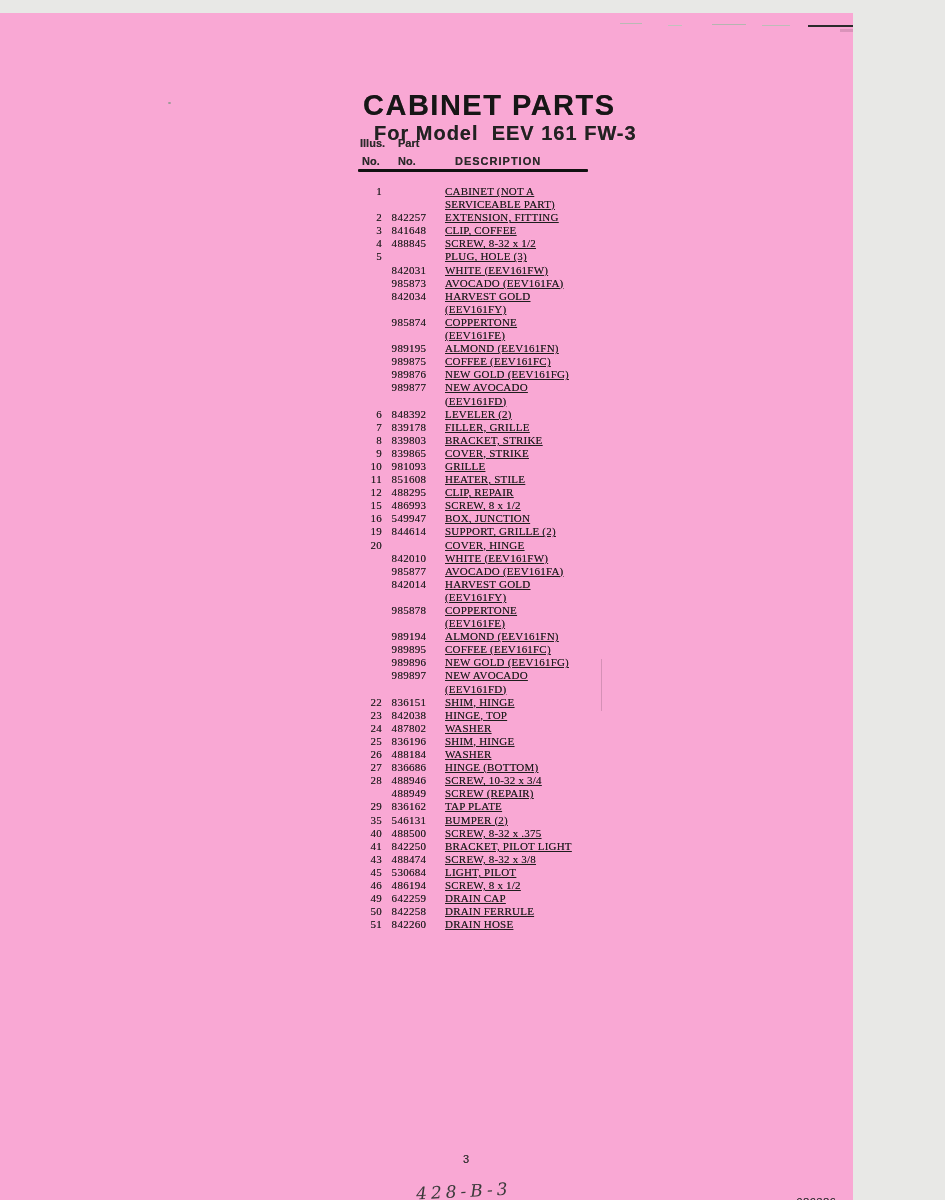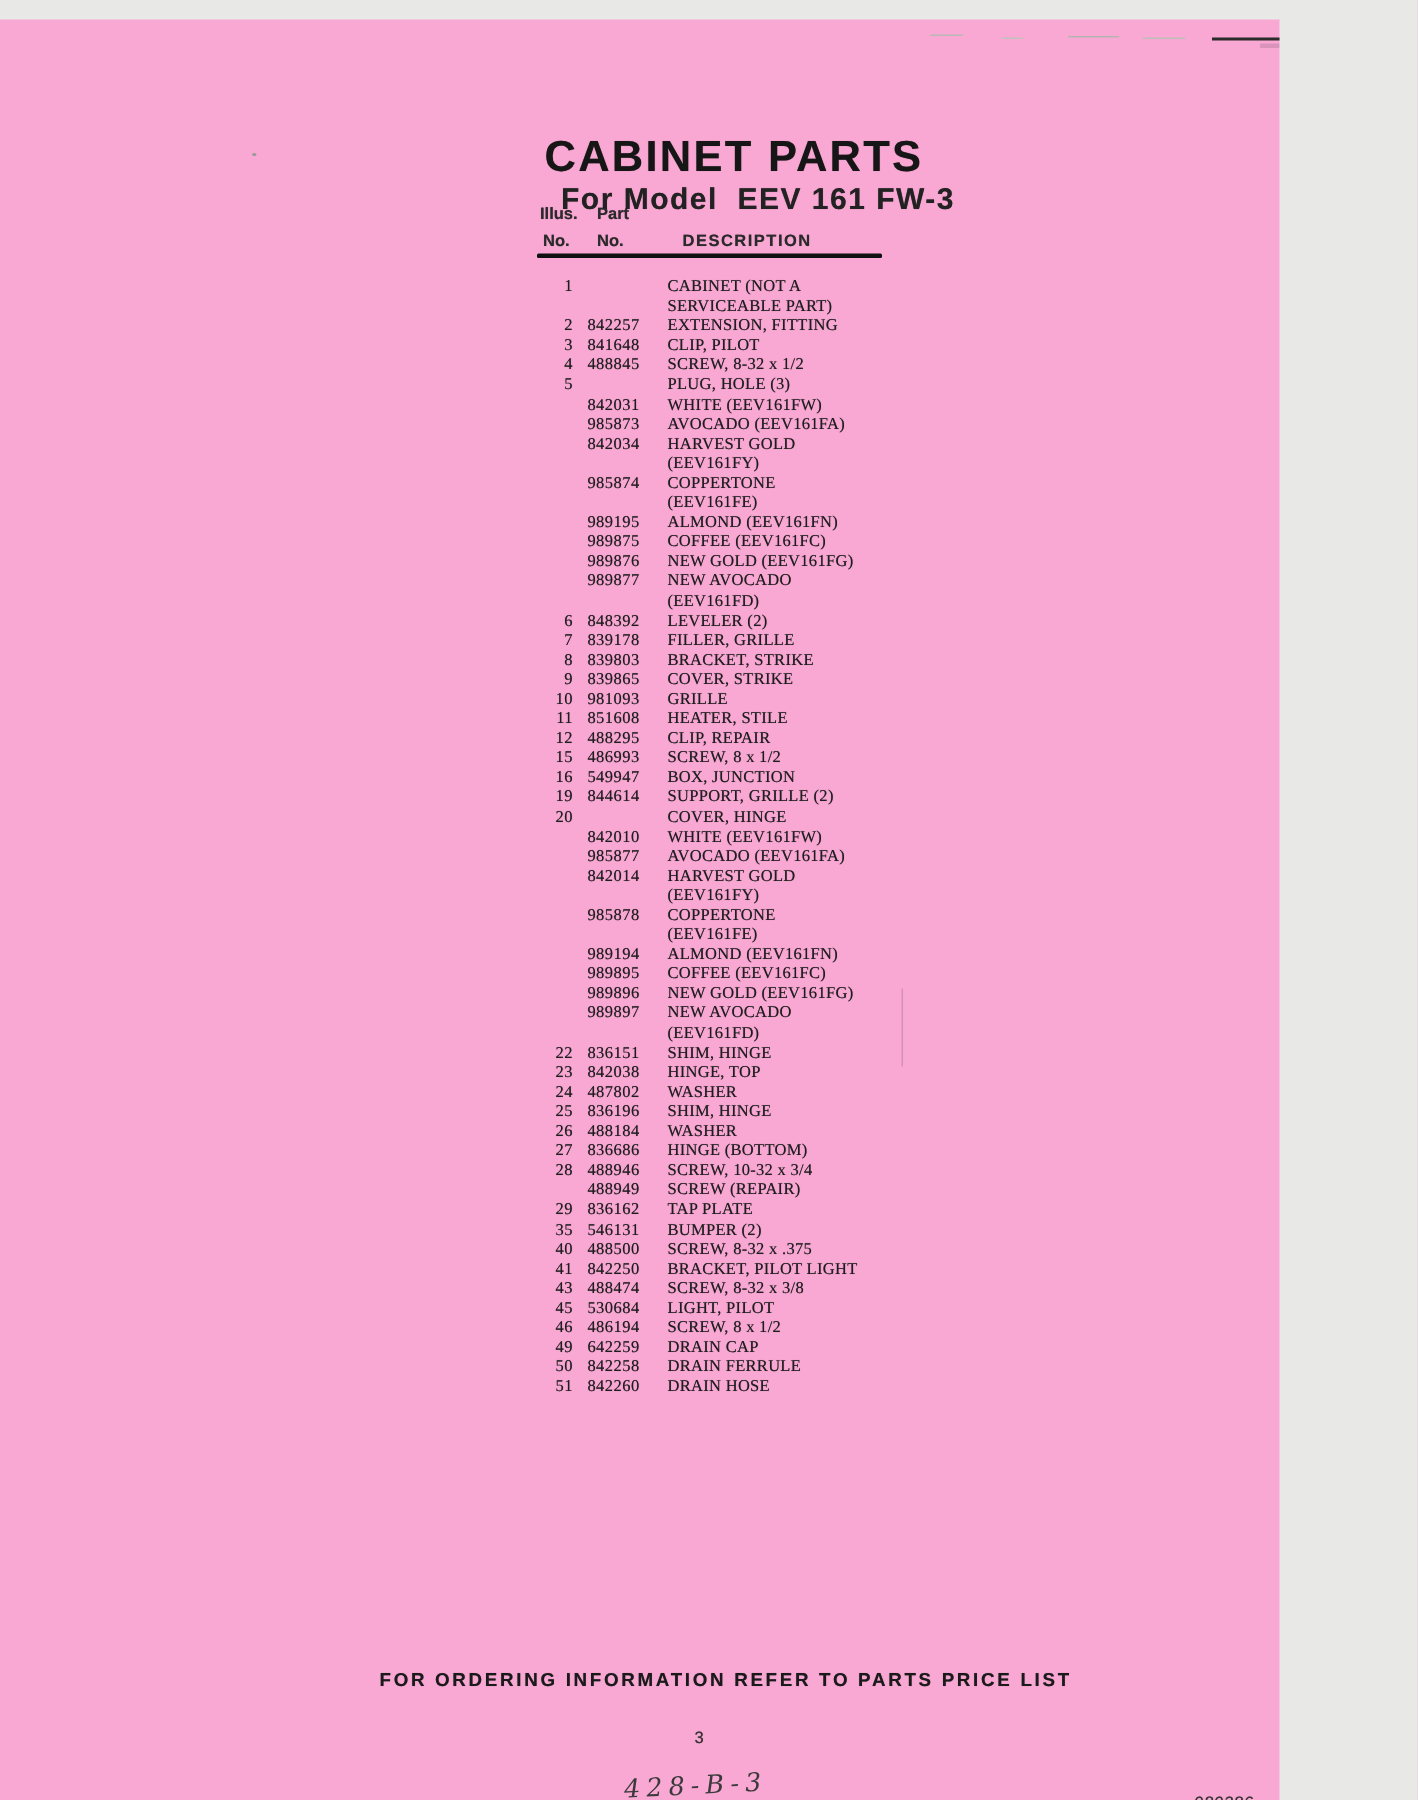--- a/index.html
+++ b/index.html
@@ -39,21 +39,21 @@
     position:absolute;left:358px;top:156px;width:230px;height:3px;
     background:#111;border-radius:1px;
   }
   .table{
     position:absolute;left:356px;top:172px;width:300px;
     font-size:11px;line-height:13.1px;
   }
   .row{display:flex;align-items:flex-start;}
   .c-no{width:26px;text-align:right;flex:0 0 26px;letter-spacing:.3px;}
   .c-part{width:46px;text-align:center;flex:0 0 46px;margin-left:4px;letter-spacing:.3px;}
-  .c-desc{margin-left:13px;letter-spacing:.2px;white-space:nowrap;}
+  .c-desc{margin-left:13px;letter-spacing:.2px;white-space:nowrap;text-decoration:underline;}
   .footer-note{
     position:absolute;left:253px;top:1100px;
     font-family:"Liberation Sans", sans-serif;
     font-weight:700;font-size:12.5px;letter-spacing:1.8px;
     color:#1a1a1a;
   }
   .page-num{
     position:absolute;left:463px;top:1140px;
     font-family:"Liberation Sans", sans-serif;
     font-size:11px;color:#333;
@@ -118,21 +118,21 @@
         <span class="c-no">2</span>
         <span class="c-part">842257</span>
         <span class="c-desc">
           <div>EXTENSION, FITTING</div>
         </span>
       </div>
       <div class="row">
         <span class="c-no">3</span>
         <span class="c-part">841648</span>
         <span class="c-desc">
-          <div>CLIP, PILOT</div>
+          <div>CLIP, COFFEE</div>
         </span>
       </div>
       <div class="row">
         <span class="c-no">4</span>
         <span class="c-part">488845</span>
         <span class="c-desc">
           <div>SCREW, 8-32 x 1/2</div>
         </span>
       </div>
       <div class="row">
@@ -458,18 +458,17 @@
       </div>
       <div class="row">
         <span class="c-no">51</span>
         <span class="c-part">842260</span>
         <span class="c-desc">
           <div>DRAIN HOSE</div>
         </span>
       </div>
     </div>
 
-  <div class="footer-note">FOR ORDERING INFORMATION REFER TO PARTS PRICE LIST</div>
   <div class="page-num">3</div>
   <div class="doc-num">980386</div>
   <div class="handwritten">428-B-3</div>
 
 </div>
 
 </body></html>

